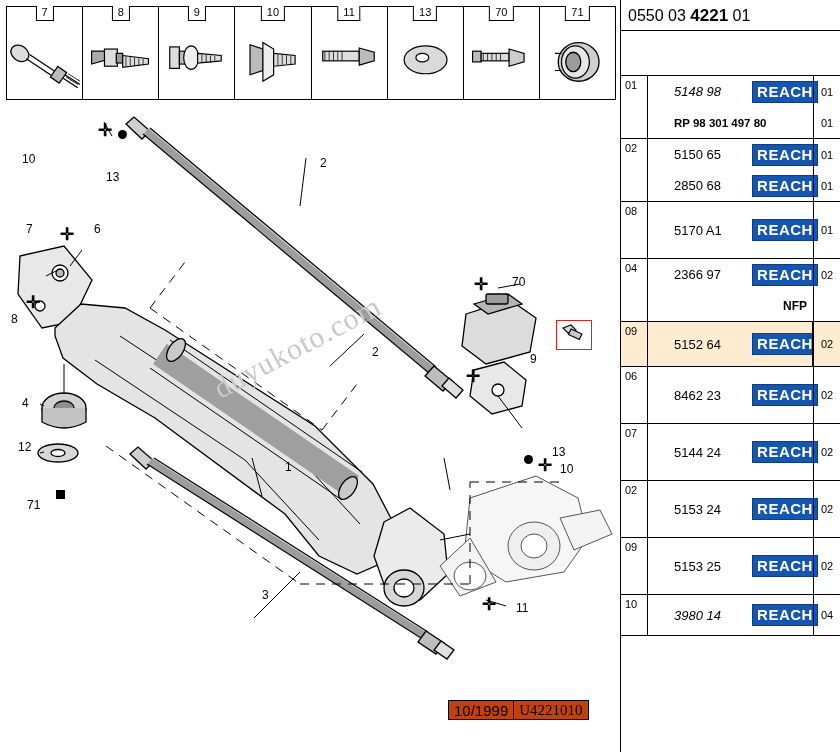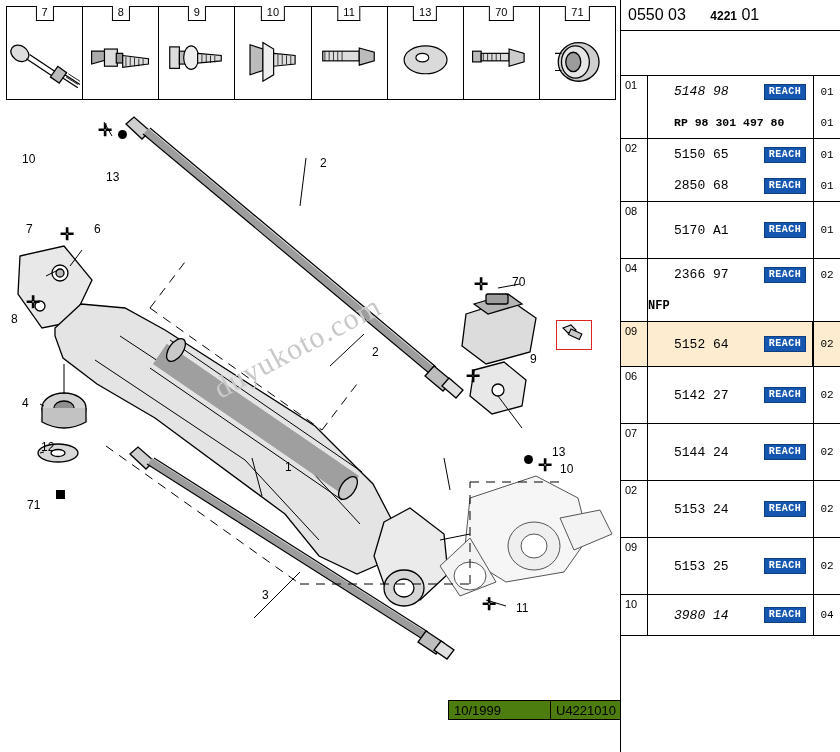--- a/index.html
+++ b/index.html
@@ -19,50 +19,50 @@
   .thumb .art{position:absolute;left:0;right:0;top:22px;bottom:2px;}
 
   .wm{position:absolute;left:205px;top:330px;font-size:30px;color:#c9c9c9;
       transform:rotate(-28deg);letter-spacing:1px;font-family:"Liberation Serif",serif;}
 
   .callout{position:absolute;font-size:12px;color:#000;}
   .plus{position:absolute;font-size:17px;line-height:17px;font-weight:bold;}
   .dot{position:absolute;width:9px;height:9px;border-radius:50%;background:#000;}
   .sq{position:absolute;width:9px;height:9px;background:#000;}
 
-  .datebox{position:absolute;left:448px;top:700px;border:1px solid #000;font-size:13px;
-      display:flex;height:18px;align-items:stretch;background:#4d7c0f;gap:44px;}
+  .datebox{position:absolute;left:448px;top:700px;border:1px solid #000;font-size:15px;
+      display:flex;height:18px;align-items:stretch;background:#c2410c;}
   .datebox span{padding:1px 5px 0;display:flex;align-items:center;}
-  .datebox .sep{border-left:1px solid #000;}
+  .datebox .sep{border-left:1px solid #000;font-family:Liberation Serif, serif;}
 
   .hl{position:absolute;border:1.4px solid #d22;}
 
   
   .table{position:absolute;left:620px;top:0;width:220px;height:752px;
       border-left:1px solid #000;box-sizing:border-box;background:#fff;}
   .thead{position:relative;height:30px;border-bottom:1px solid #000;}
   .thead .code{position:absolute;left:7px;top:6px;font-size:16px;}
-  .thead .code b{font-size:12px;margin-left:20px;}
+  .thead .code b{font-size:17px;}
   .spacer{height:44px;border-bottom:1px solid #000;}
 
   .grp{border-bottom:1px solid #000;position:relative;display:flex;}
   .grp .idx{width:27px;box-sizing:border-box;border-right:1px solid #000;font-size:11px;
       padding:3px 0 0 4px;}
   .grp .rows{flex:1;}
-  .row{display:flex;align-items:center;height:31px;position:relative;font-family:Liberation Mono, monospace;}
+  .row{display:flex;align-items:center;height:31px;position:relative;}
   .row .ref{flex:1;font-size:13px;padding-left:26px;box-sizing:border-box;white-space:nowrap;}
   .row .ref.it{font-style:italic;}
   .row .ref.right{text-align:left;padding-right:6px;font-weight:bold;font-size:11.5px;}
   .row .badge{width:56px;display:flex;justify-content:center;}
   .row .qty{width:27px;box-sizing:border-box;border-left:1px solid #000;
       font-size:11px;text-align:center;align-self:stretch;display:flex;align-items:center;
       justify-content:center;}
-  .row .nfp{flex:1;text-align:left;padding-right:6px;font-size:12px;font-weight:bold;}
-
-  .reach{display:inline-block;background:#1557b0;color:#fff;font-size:10px;font-weight:bold;
+  .row .nfp{flex:1;text-align:right;padding-right:6px;font-size:12px;font-weight:bold;}
+
+  .reach{display:inline-block;background:#1557b0;color:#fff;font-size:15px;font-weight:bold;
       letter-spacing:.5px;padding:1px 4px 2px;border:1px solid #0d3f80;}
   .sel{background:#fdeccf;}
   .sel .qty{background:#fdeccf;}
   .qty.box{outline:1px solid #000;}
 </style>
 </head>
 <body>
 
 <div id="root">
 
@@ -285,21 +285,21 @@
     <div class="callout" style="left:285px;top:460px;">1</div>
     <div class="callout" style="left:262px;top:588px;">3</div>
     <div class="callout" style="left:22px;top:396px;">4</div>
     <div class="callout" style="left:94px;top:222px;">6</div>
     <div class="callout" style="left:26px;top:222px;">7</div>
     <div class="callout" style="left:11px;top:312px;">8</div>
     <div class="callout" style="left:530px;top:352px;">9</div>
     <div class="callout" style="left:22px;top:152px;">10</div>
     <div class="callout" style="left:560px;top:462px;">10</div>
     <div class="callout" style="left:516px;top:601px;">11</div>
-    <div class="callout" style="left:18px;top:440px;margin-left:23px;">12</div>
+    <div class="callout" style="left:18px;top:440px;">12</div>
     <div class="callout" style="left:106px;top:170px;">13</div>
     <div class="callout" style="left:552px;top:445px;">13</div>
     <div class="callout" style="left:512px;top:275px;">70</div>
     <div class="callout" style="left:27px;top:498px;">71</div>
 
     <div class="plus" style="left:98px;top:122px;">✛</div>
     <div class="dot" style="left:118px;top:130px;"></div>
     <div class="plus" style="left:60px;top:226px;">✛</div>
     <div class="plus" style="left:26px;top:294px;">✛</div>
     <div class="plus" style="left:474px;top:276px;">✛</div>
@@ -411,21 +411,21 @@
             </div>
           <div class="qty box">02</div>
         </div>
       </div>
     </div>
 
     <div class="grp">
       <div class="idx">06</div>
       <div class="rows">
         <div class="row" style="height:56px">
-          <div class="ref">5142 27</div>
+          <div class="ref">8462 23</div>
           <div class="badge">
               <span class="reach">REACH</span>
             </div>
           <div class="qty">02</div>
         </div>
       </div>
     </div>
 
     <div class="grp">
       <div class="idx">07</div>

